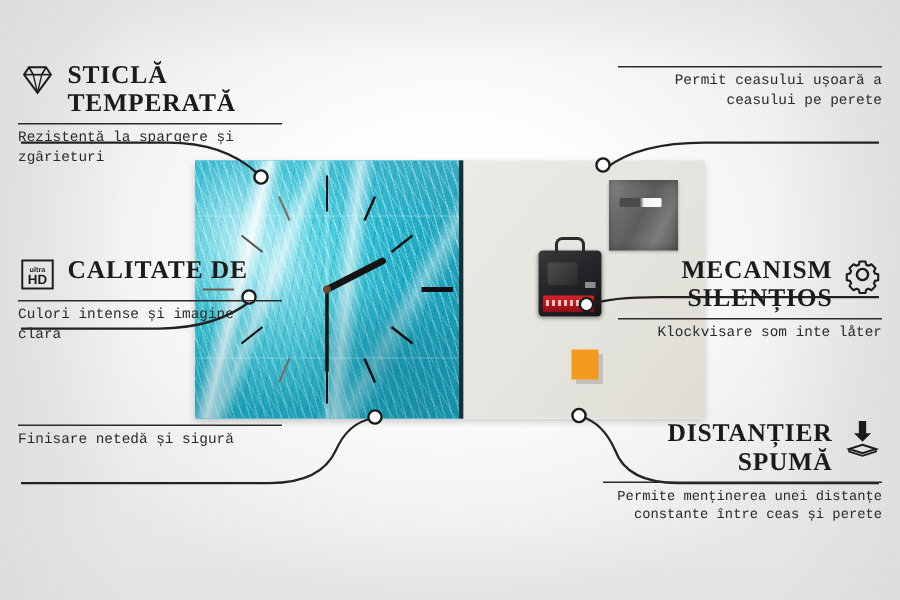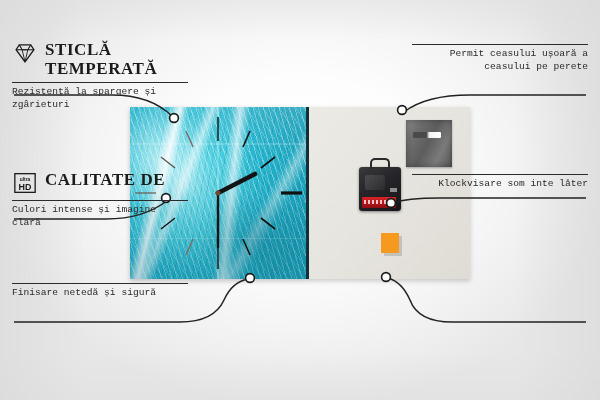--- a/index.html
+++ b/index.html
@@ -388,18 +388,47 @@
     <div class="rule"></div>
     <div class="sub">Finisare netedă și sigură</div>
   </div>
 
   <div class="callout right" id="c-handles">
     <div class="rule"></div>
     <div class="sub">Permit ceasului ușoară a ceasului pe perete</div>
   </div>
 
   <div class="callout right" id="c-mech">
+    <div class="head">
+      <span class="titles">
+        <span class="t1">MECANISM</span>
+        <span class="t2">SILENȚIOS</span>
+      </span>
+      <span class="ico">
+        <svg viewBox="0 0 32 32" fill="none" stroke="currentColor" stroke-width="2">
+          <path d="M13.2 3.6 h5.6 l.7 3.1 2.2 1.0 2.8-1.5 3.9 3.9 -1.5 2.8 1.0 2.2 3.1 .7 v5.6 l-3.1 .7 -1.0 2.2 1.5 2.8 -3.9 3.9 -2.8-1.5 -2.2 1.0 -.7 3.1 h-5.6 l-.7-3.1 -2.2-1.0 -2.8 1.5 -3.9-3.9 1.5-2.8 -1.0-2.2 -3.1-.7 v-5.6 l3.1-.7 1.0-2.2 -1.5-2.8 3.9-3.9 2.8 1.5 2.2-1.0 Z" transform="scale(0.86) translate(2.6,2.6)" stroke-linejoin="round"></path>
+          <circle cx="16" cy="16" r="4.6"></circle>
+        </svg>
+      </span>
+    </div>
     <div class="rule"></div>
     <div class="sub">Klockvisare som inte låter</div>
   </div>
 
+  <div class="callout right" id="c-spacer">
+    <div class="head">
+      <span class="titles">
+        <span class="t1">DISTANȚIER</span>
+        <span class="t2">SPUMĂ</span>
+      </span>
+      <span class="ico">
+        <svg viewBox="0 0 32 32" fill="none" stroke="currentColor" stroke-width="1.6">
+          <path d="M13 2 h6 v10 h4 l-7 7 -7-7 h4 Z" fill="currentColor" stroke="none"></path>
+          <path d="M16 21.5 L27 25 L16 28.5 L5 25 Z"></path>
+          <path d="M5 25 v2.2 L16 30.7 L27 27.2 V25" stroke-width="1.4"></path>
+        </svg>
+      </span>
+    </div>
+    <div class="rule"></div>
+    <div class="sub">Permite menținerea unei distanțe constante între ceas și perete</div>
+  </div>
 
 </div>
 
 </body></html>

